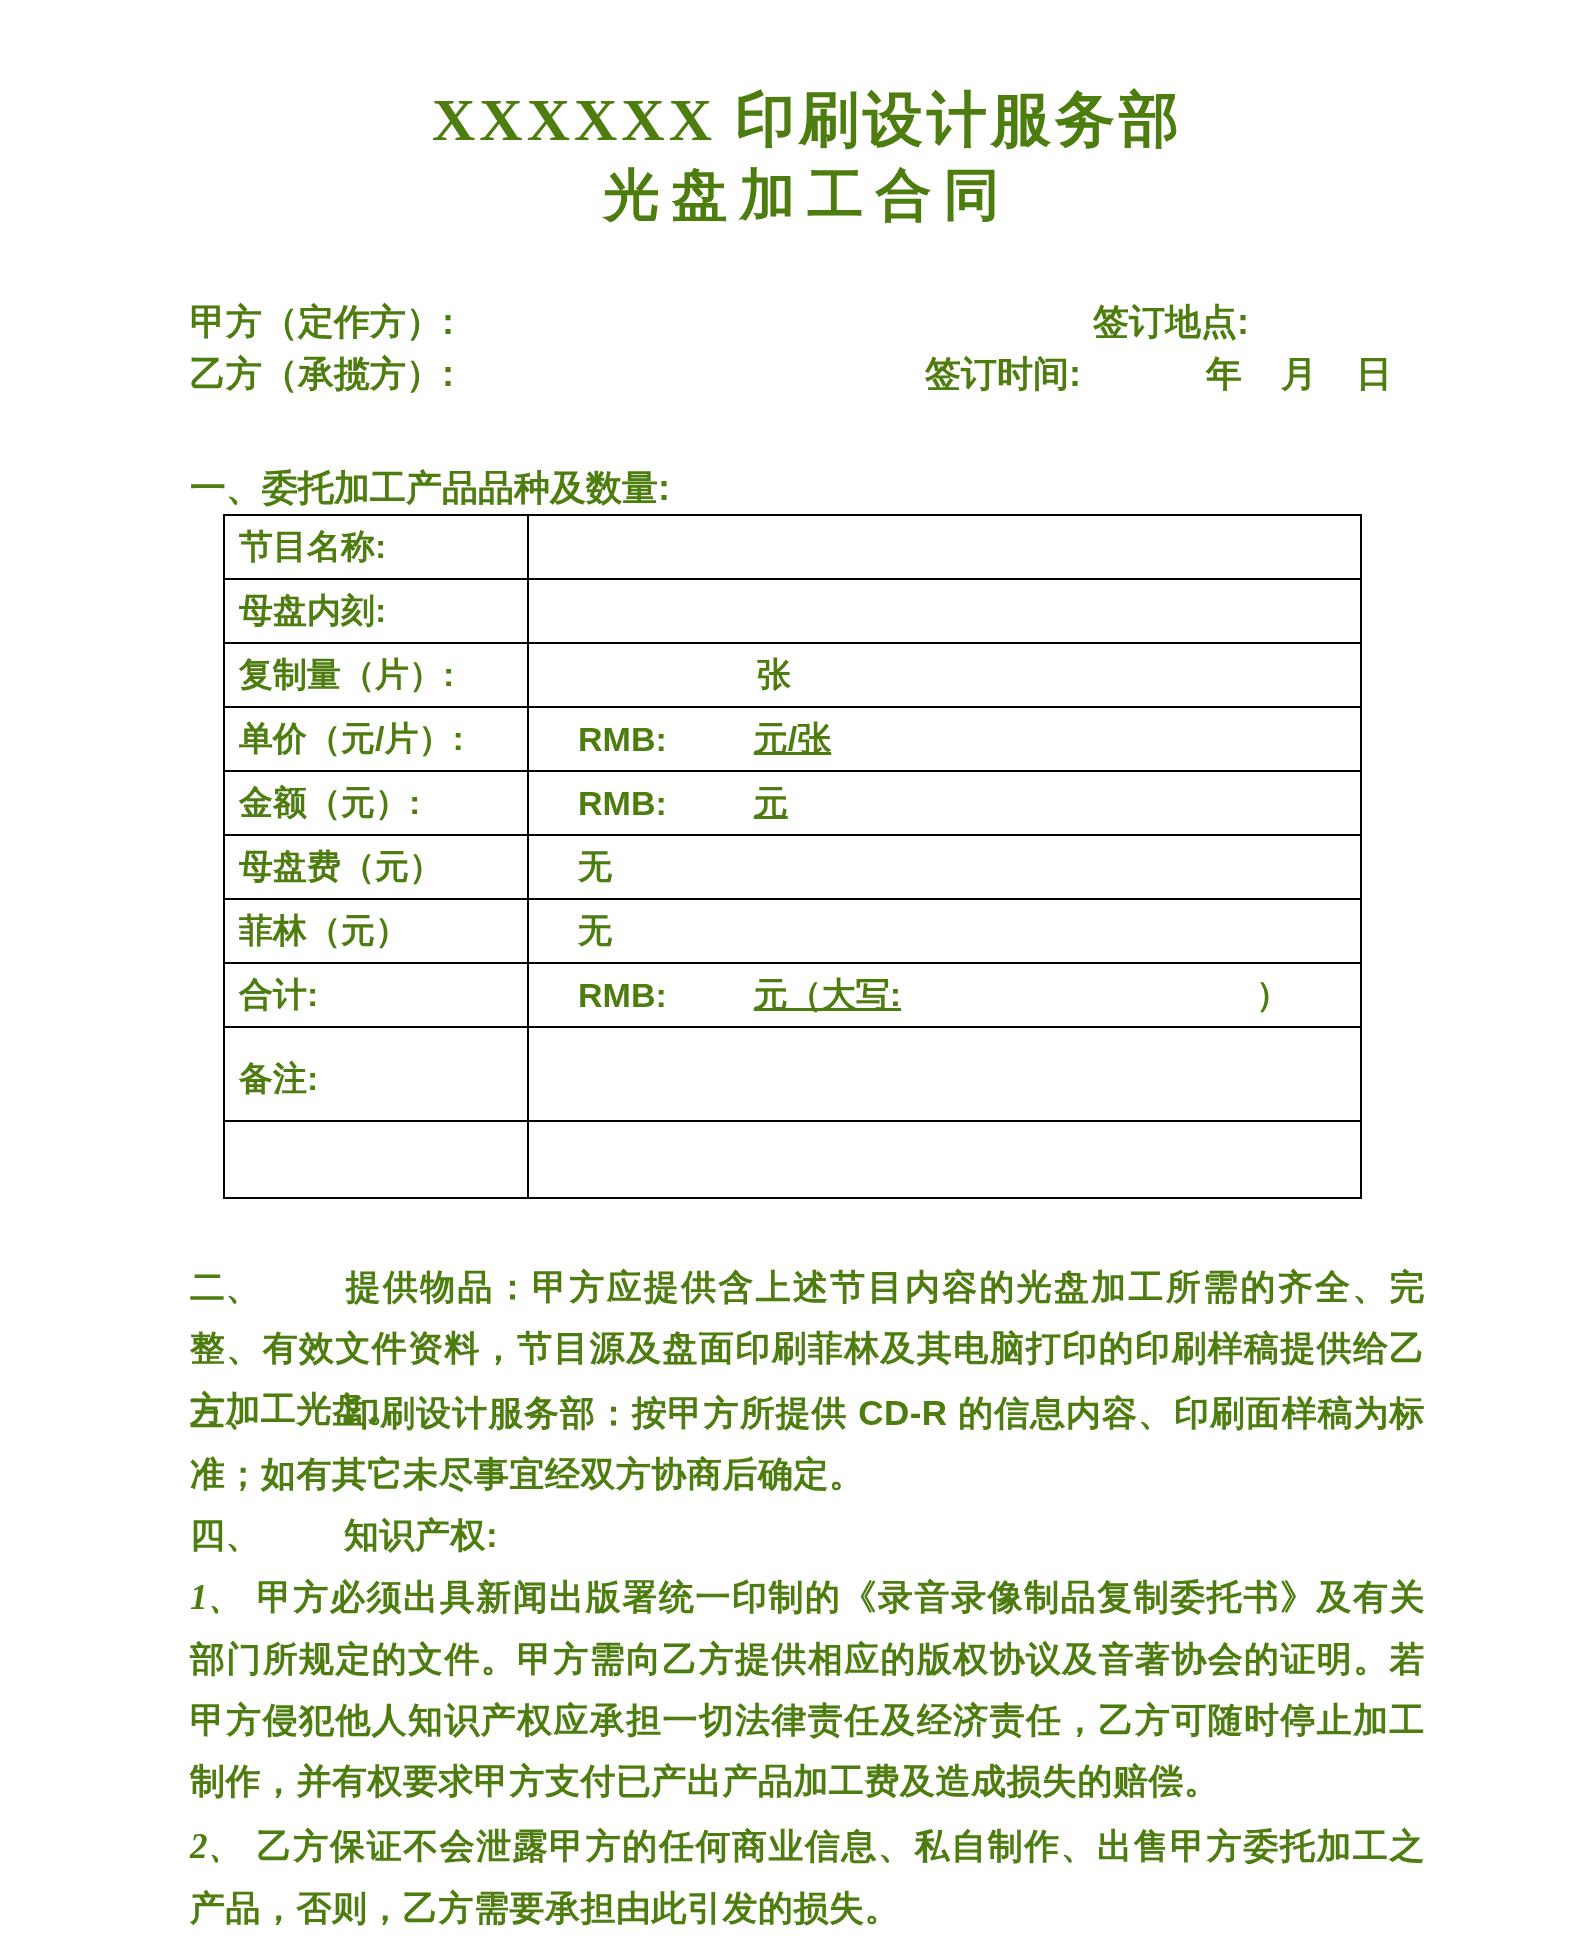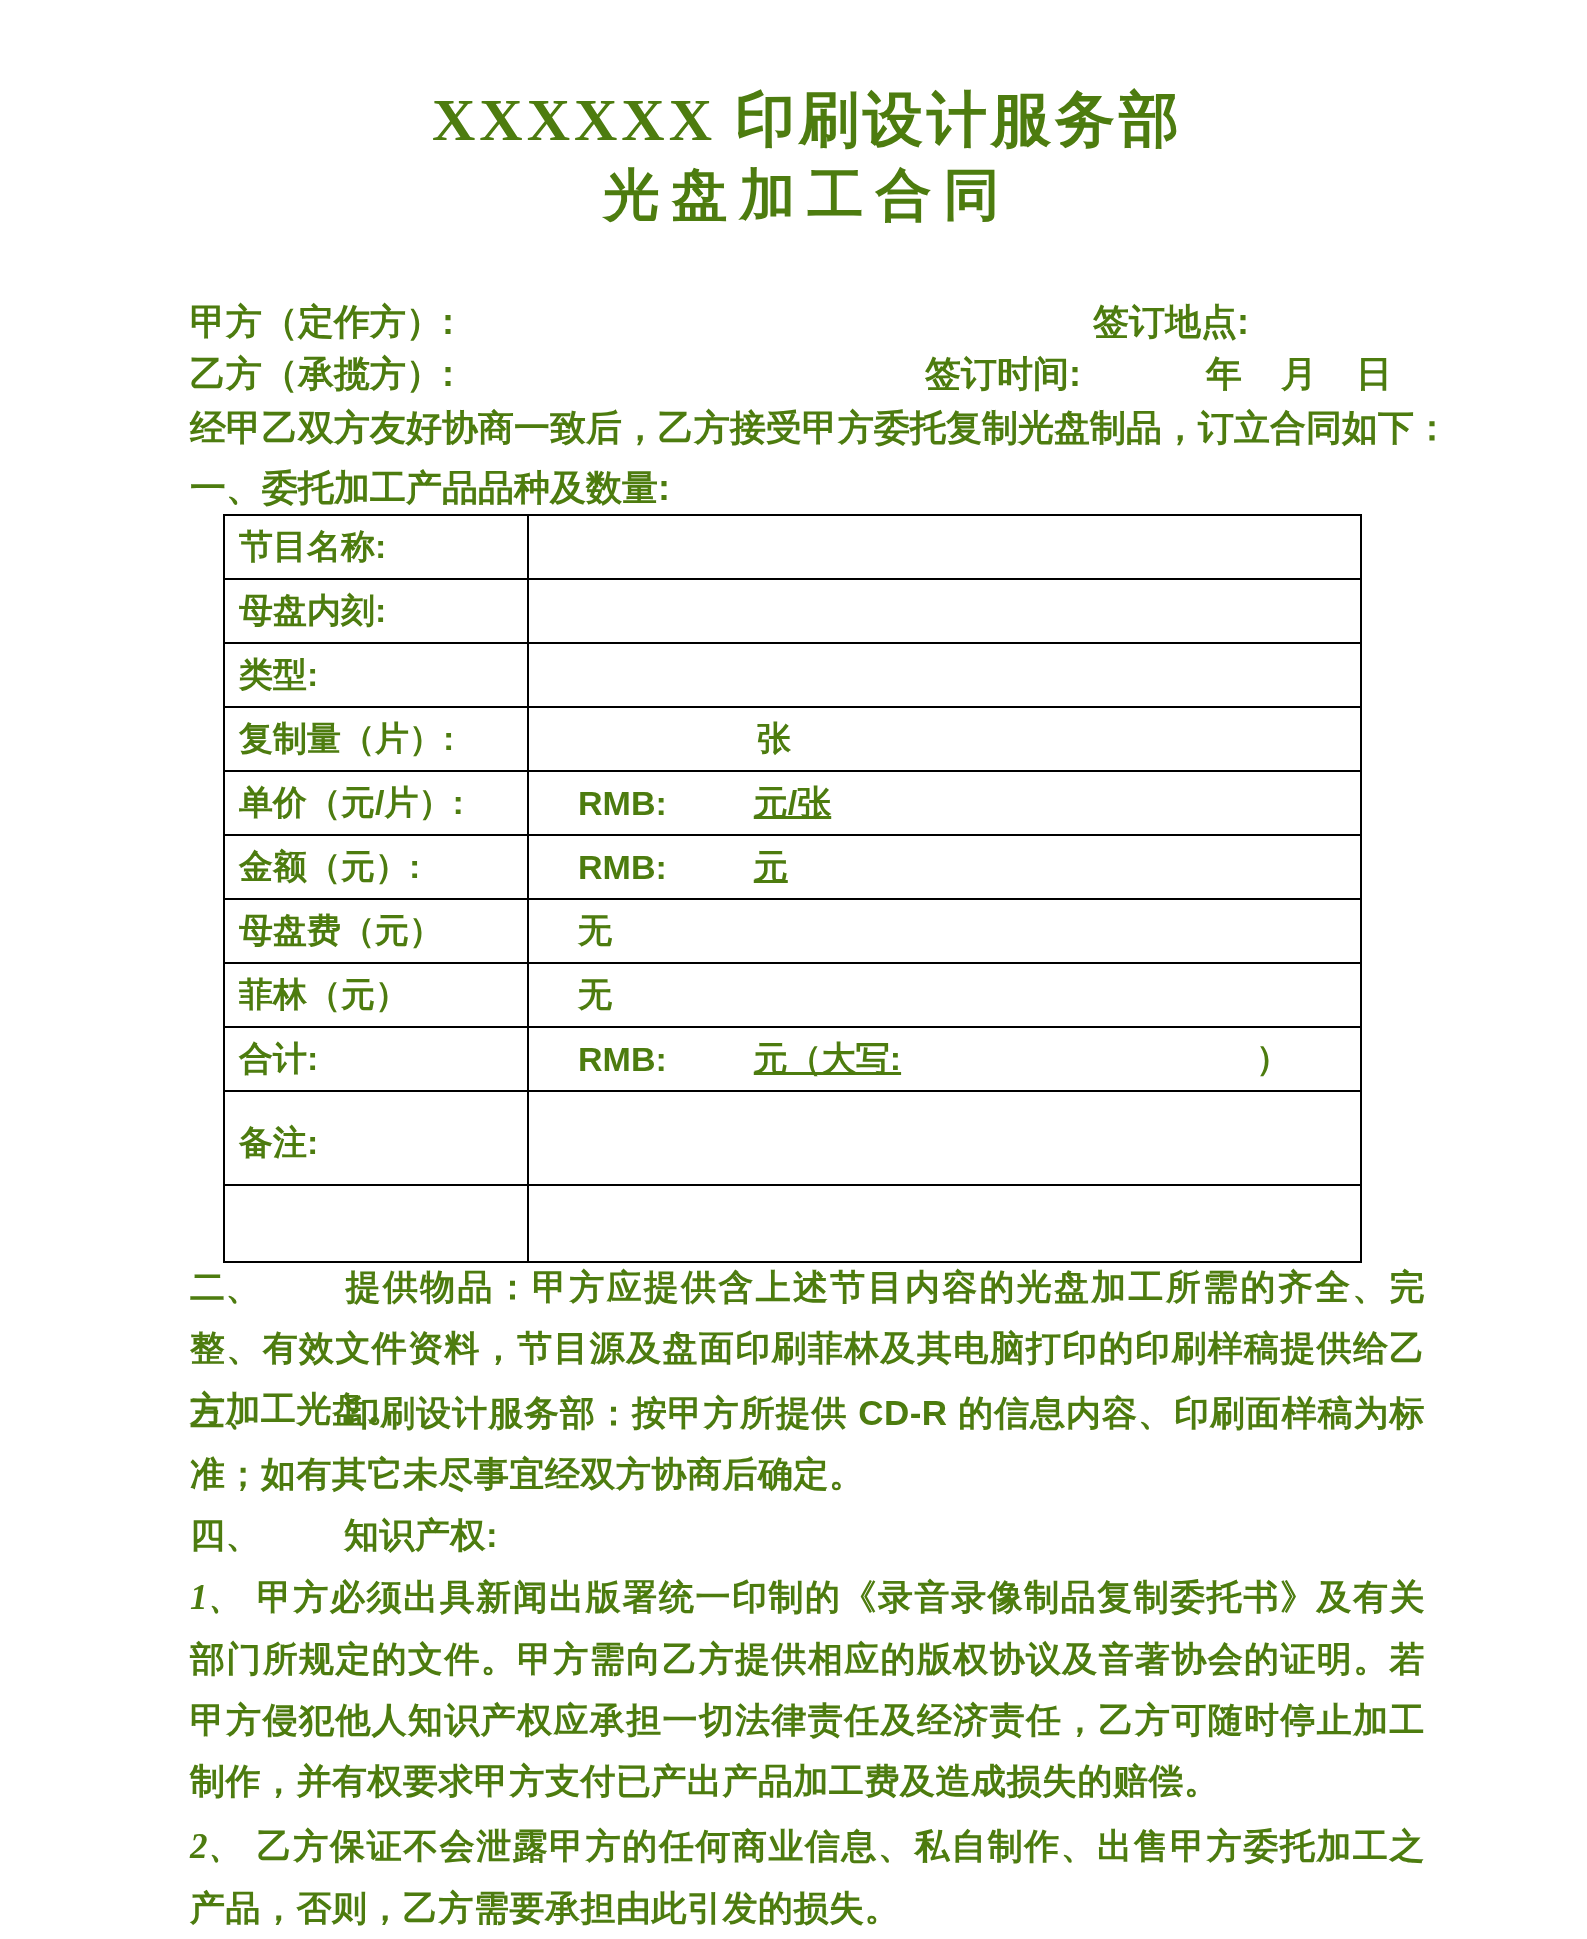--- a/index.html
+++ b/index.html
@@ -81,40 +81,35 @@
   </div>
 
   <div class="sline line-b">
     <span class="abs" style="left:0;">乙方（承揽方）:</span>
     <span class="abs pos-time">签订时间:</span>
     <span class="abs pos-year">年</span>
     <span class="abs pos-month">月</span>
     <span class="abs pos-day">日</span>
   </div>
 
-  <div class="sline line-intro">经甲乙双方友好协商一致后，乙方接受甲方委托复制光盘制品，订立合同如下：</div>
 
   <div class="heading1">一、委托加工产品品种及数量:</div>
 
   <table class="ctable">
     <colgroup>
         <col class="c1col">
         <col>
       </colgroup>
     <tbody>
         <tr class="r-std">
       <td>节目名称:</td>
       <td class="c2"></td>
     </tr>
     <tr class="r-std">
       <td>母盘内刻:</td>
-      <td class="c2"></td>
-    </tr>
-    <tr class="r-std">
-      <td>类型:</td>
       <td class="c2"></td>
     </tr>
     <tr class="r-std">
       <td>复制量（片）:</td>
       <td class="c2">
         <div class="cellflex">
               <span class="ind-far">张</span>
             </div>
       </td>
     </tr>

